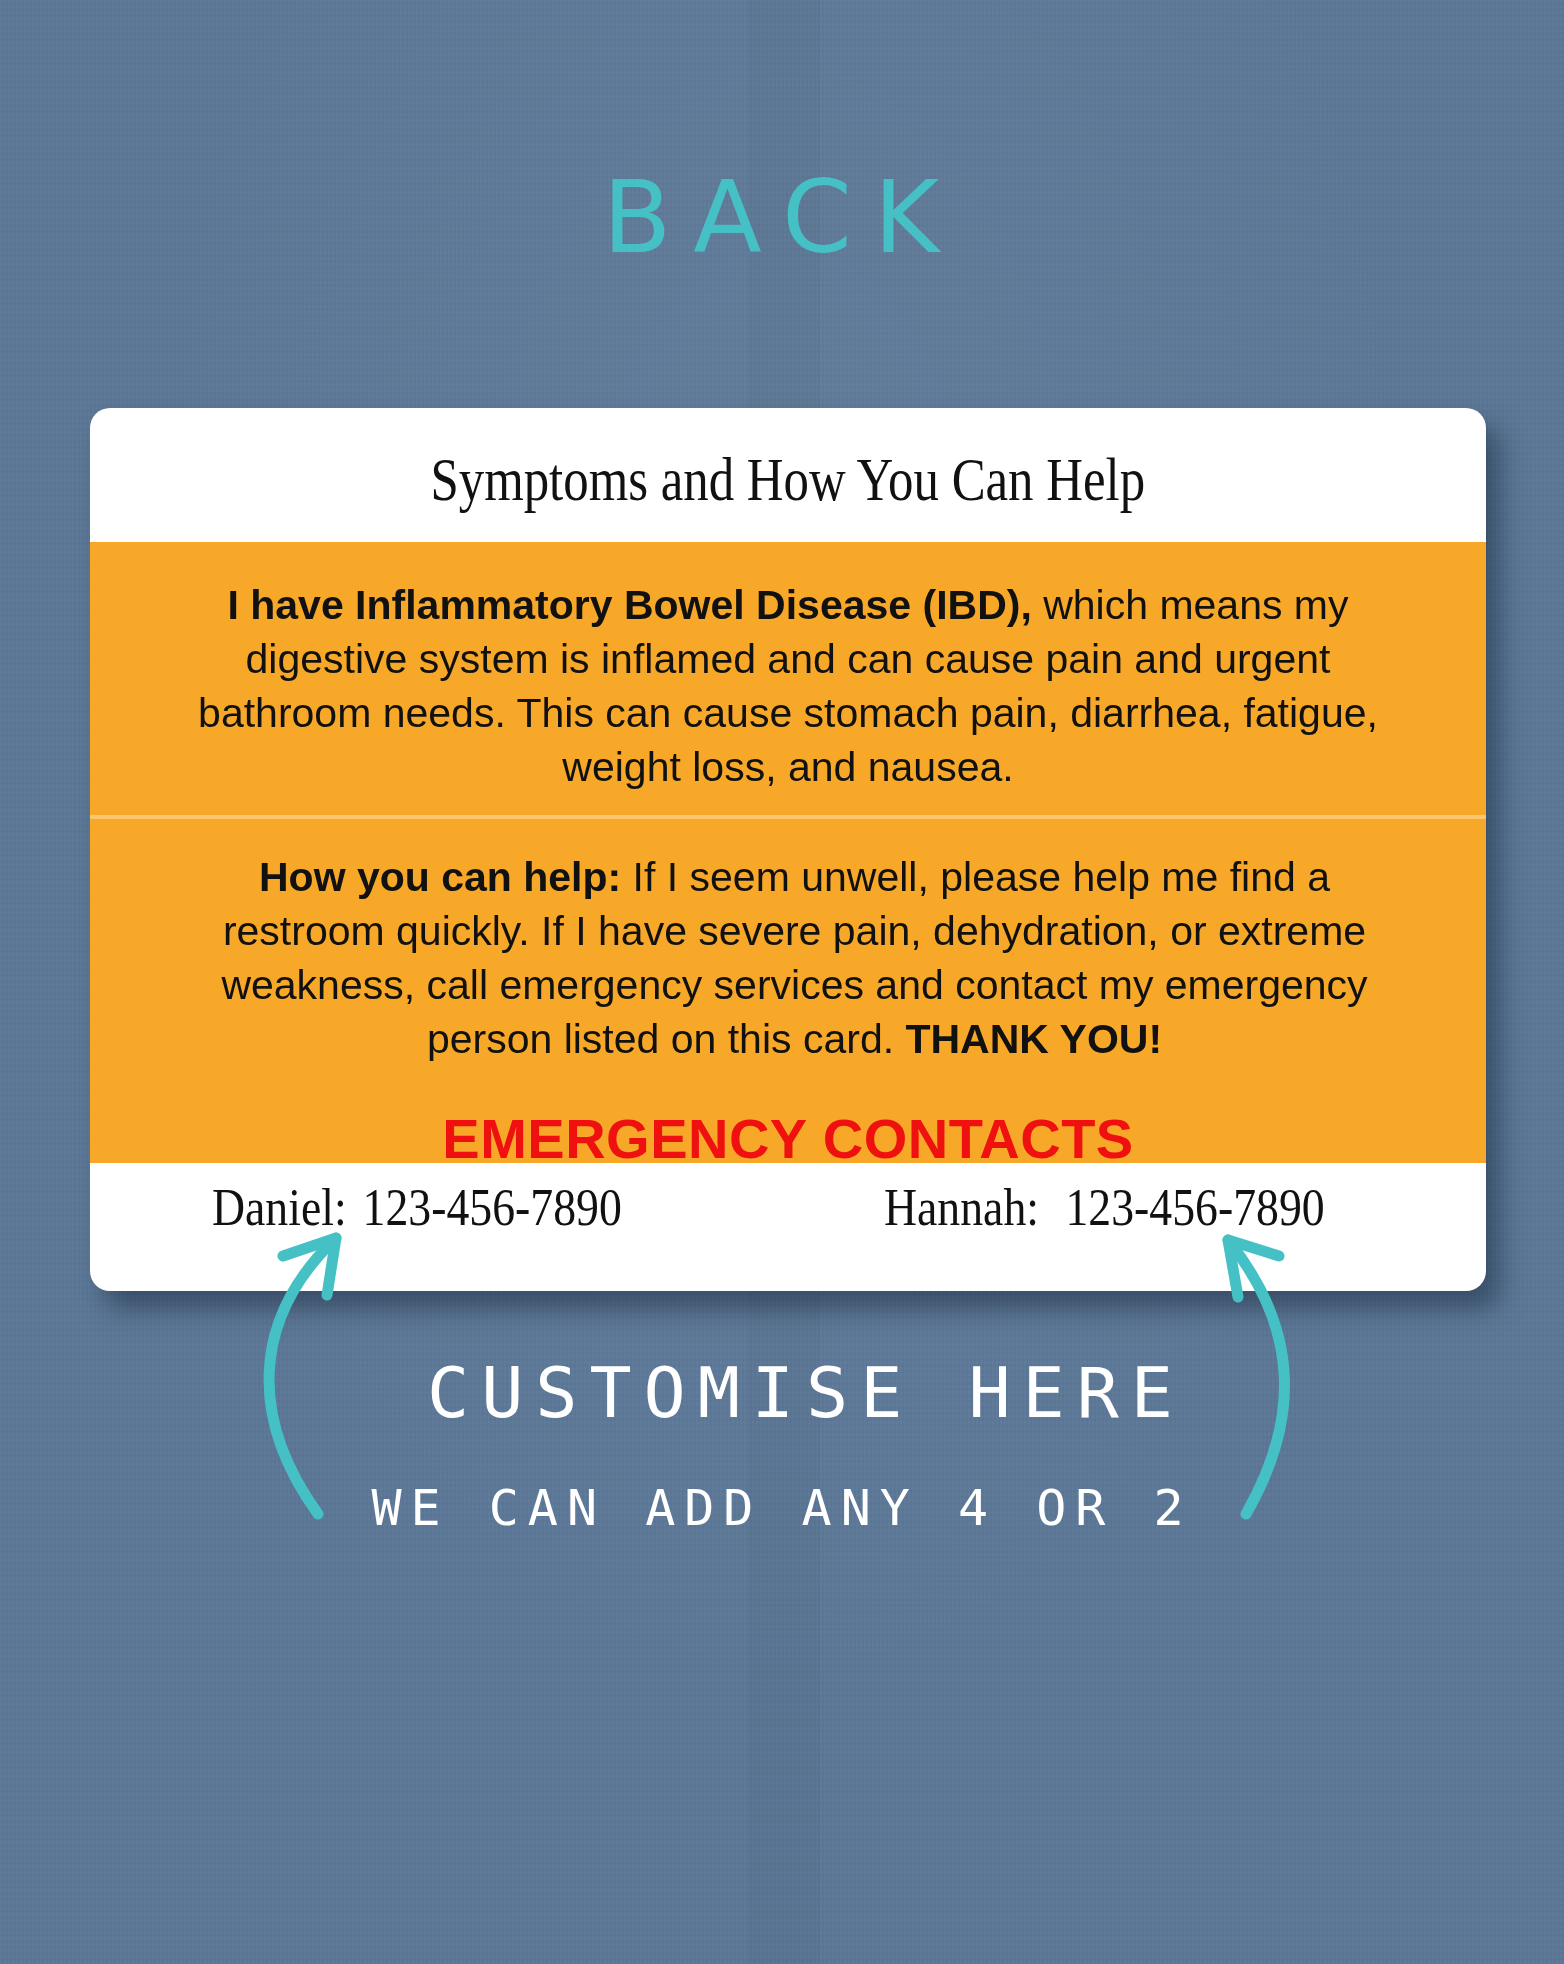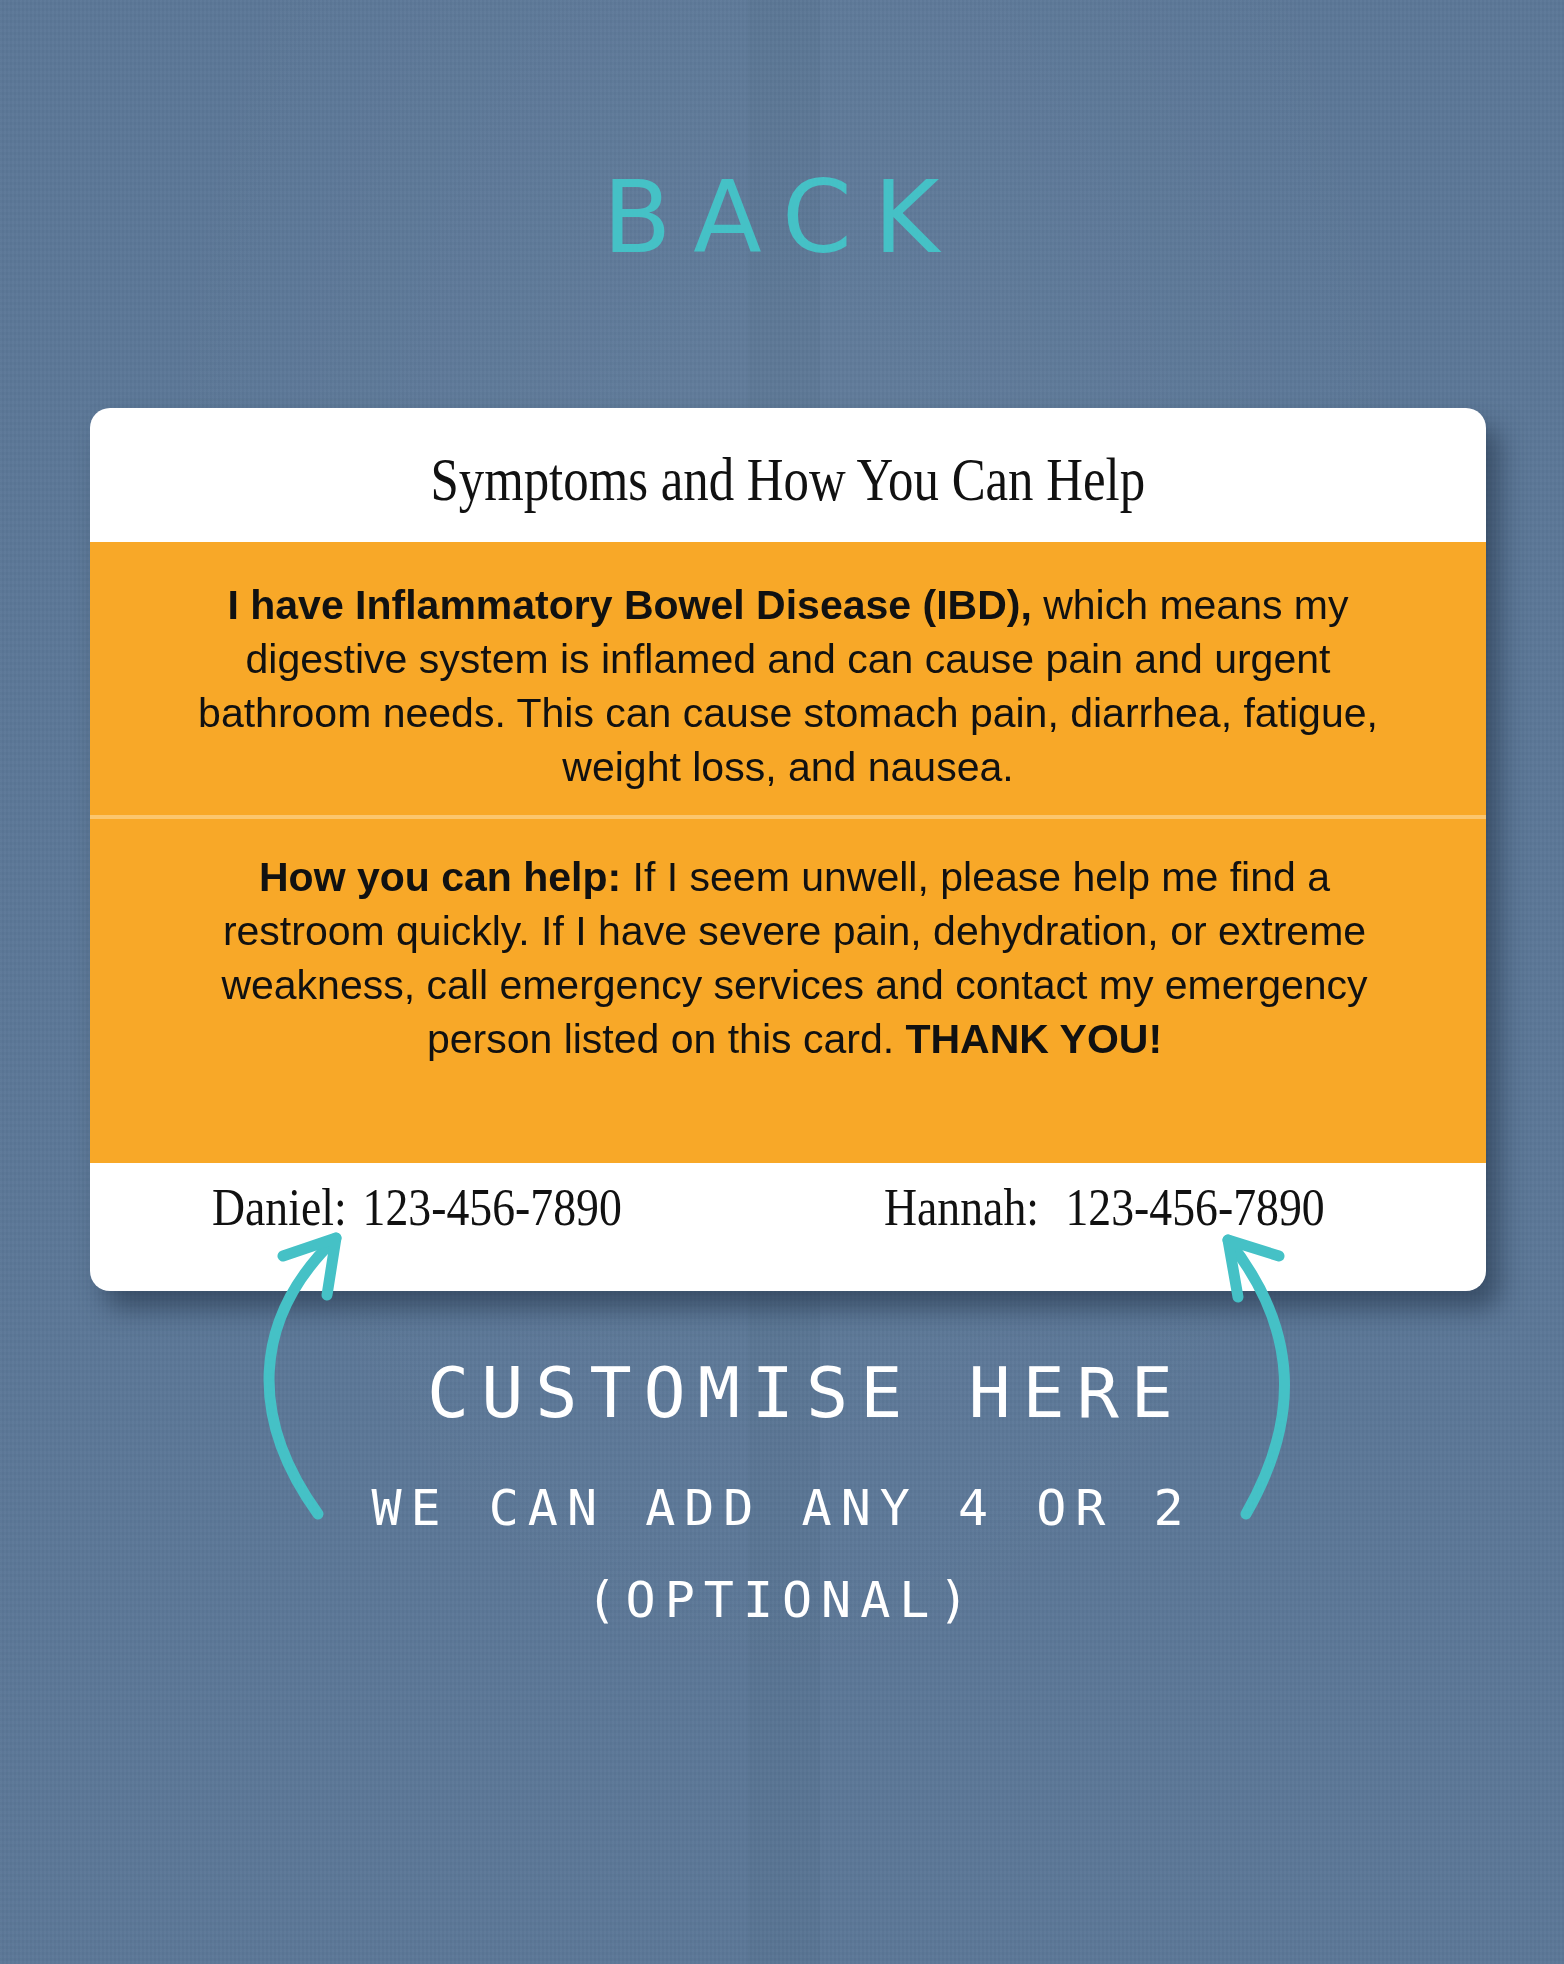--- a/index.html
+++ b/index.html
@@ -174,20 +174,21 @@
       </p>
     </div>
     <div class="band-divider"></div>
     <div class="band-section sec2">
       <p>
         <b>How you can help:</b><span> If I seem unwell, please help me find a restroom quickly. If I have severe pain, dehydration, or extreme weakness, call emergency services and contact my emergency person listed on this card. </span><b>THANK YOU!</b>
       </p>
     </div>
   </div>
 
+  <div class="emergency-heading">EMERGENCY CONTACTS</div>
 
   <div class="contact c1">
     <span>Daniel:</span><span class="gap"></span><span>123-456-7890</span>
   </div>
   <div class="contact c2">
     <span>Hannah:</span><span class="gap"></span><span>123-456-7890</span>
   </div>
 </div>
 
 <svg class="arrow-svg" viewBox="0 0 1564 1964">
@@ -197,14 +198,13 @@
   </g>
   <g fill="none" stroke="#45c1c6" stroke-width="11" stroke-linecap="round" stroke-linejoin="round">
     <path d="M1246 1514 C 1300 1420, 1300 1330, 1228 1240"></path>
     <path d="M1279 1256 L 1228 1240 L 1238 1297"></path>
   </g>
 </svg>
 
 <div class="custom-title">CUSTOMISE HERE</div>
 <div class="custom-lines">
   <div>WE CAN ADD ANY 4 OR 2</div>
-  <div>(OPTIONAL)</div>
 </div>
 
 </body></html>

